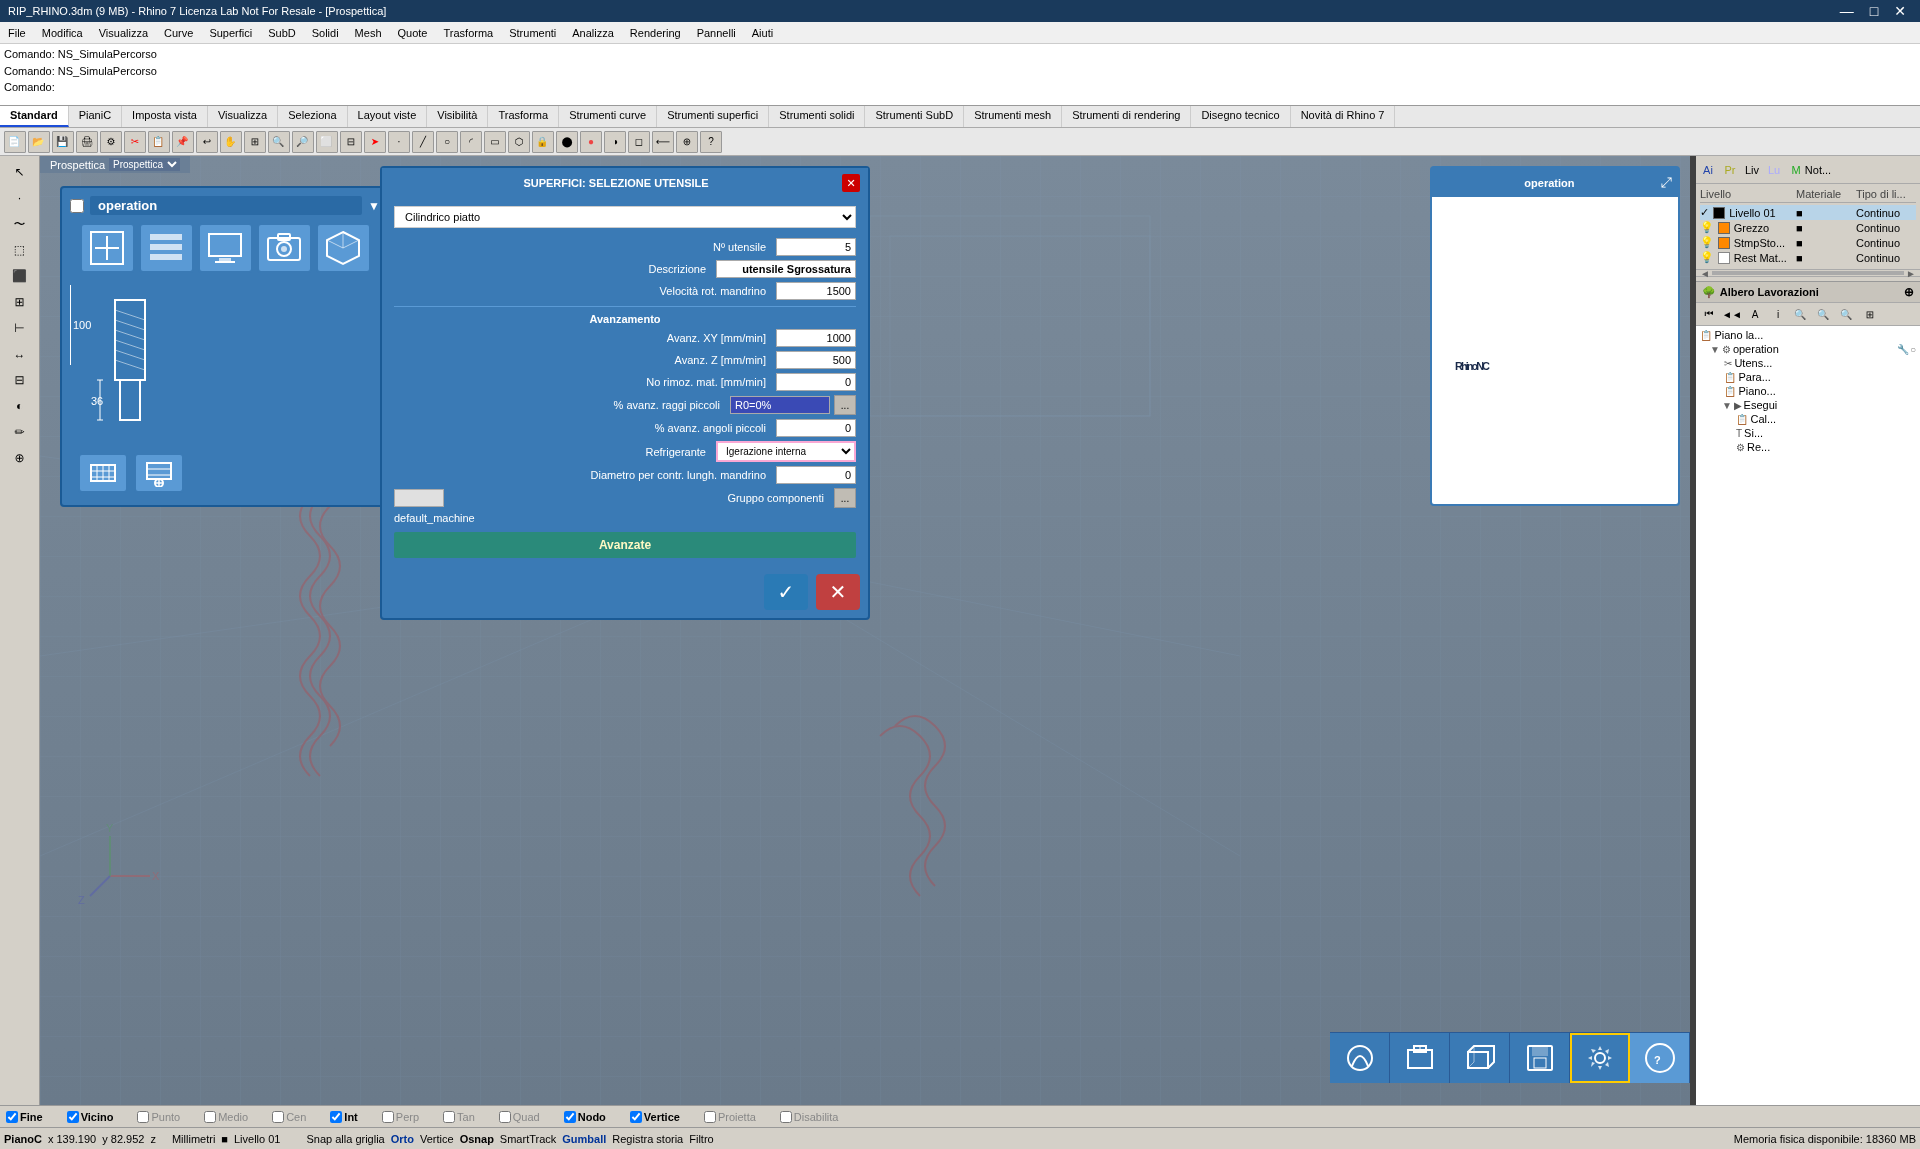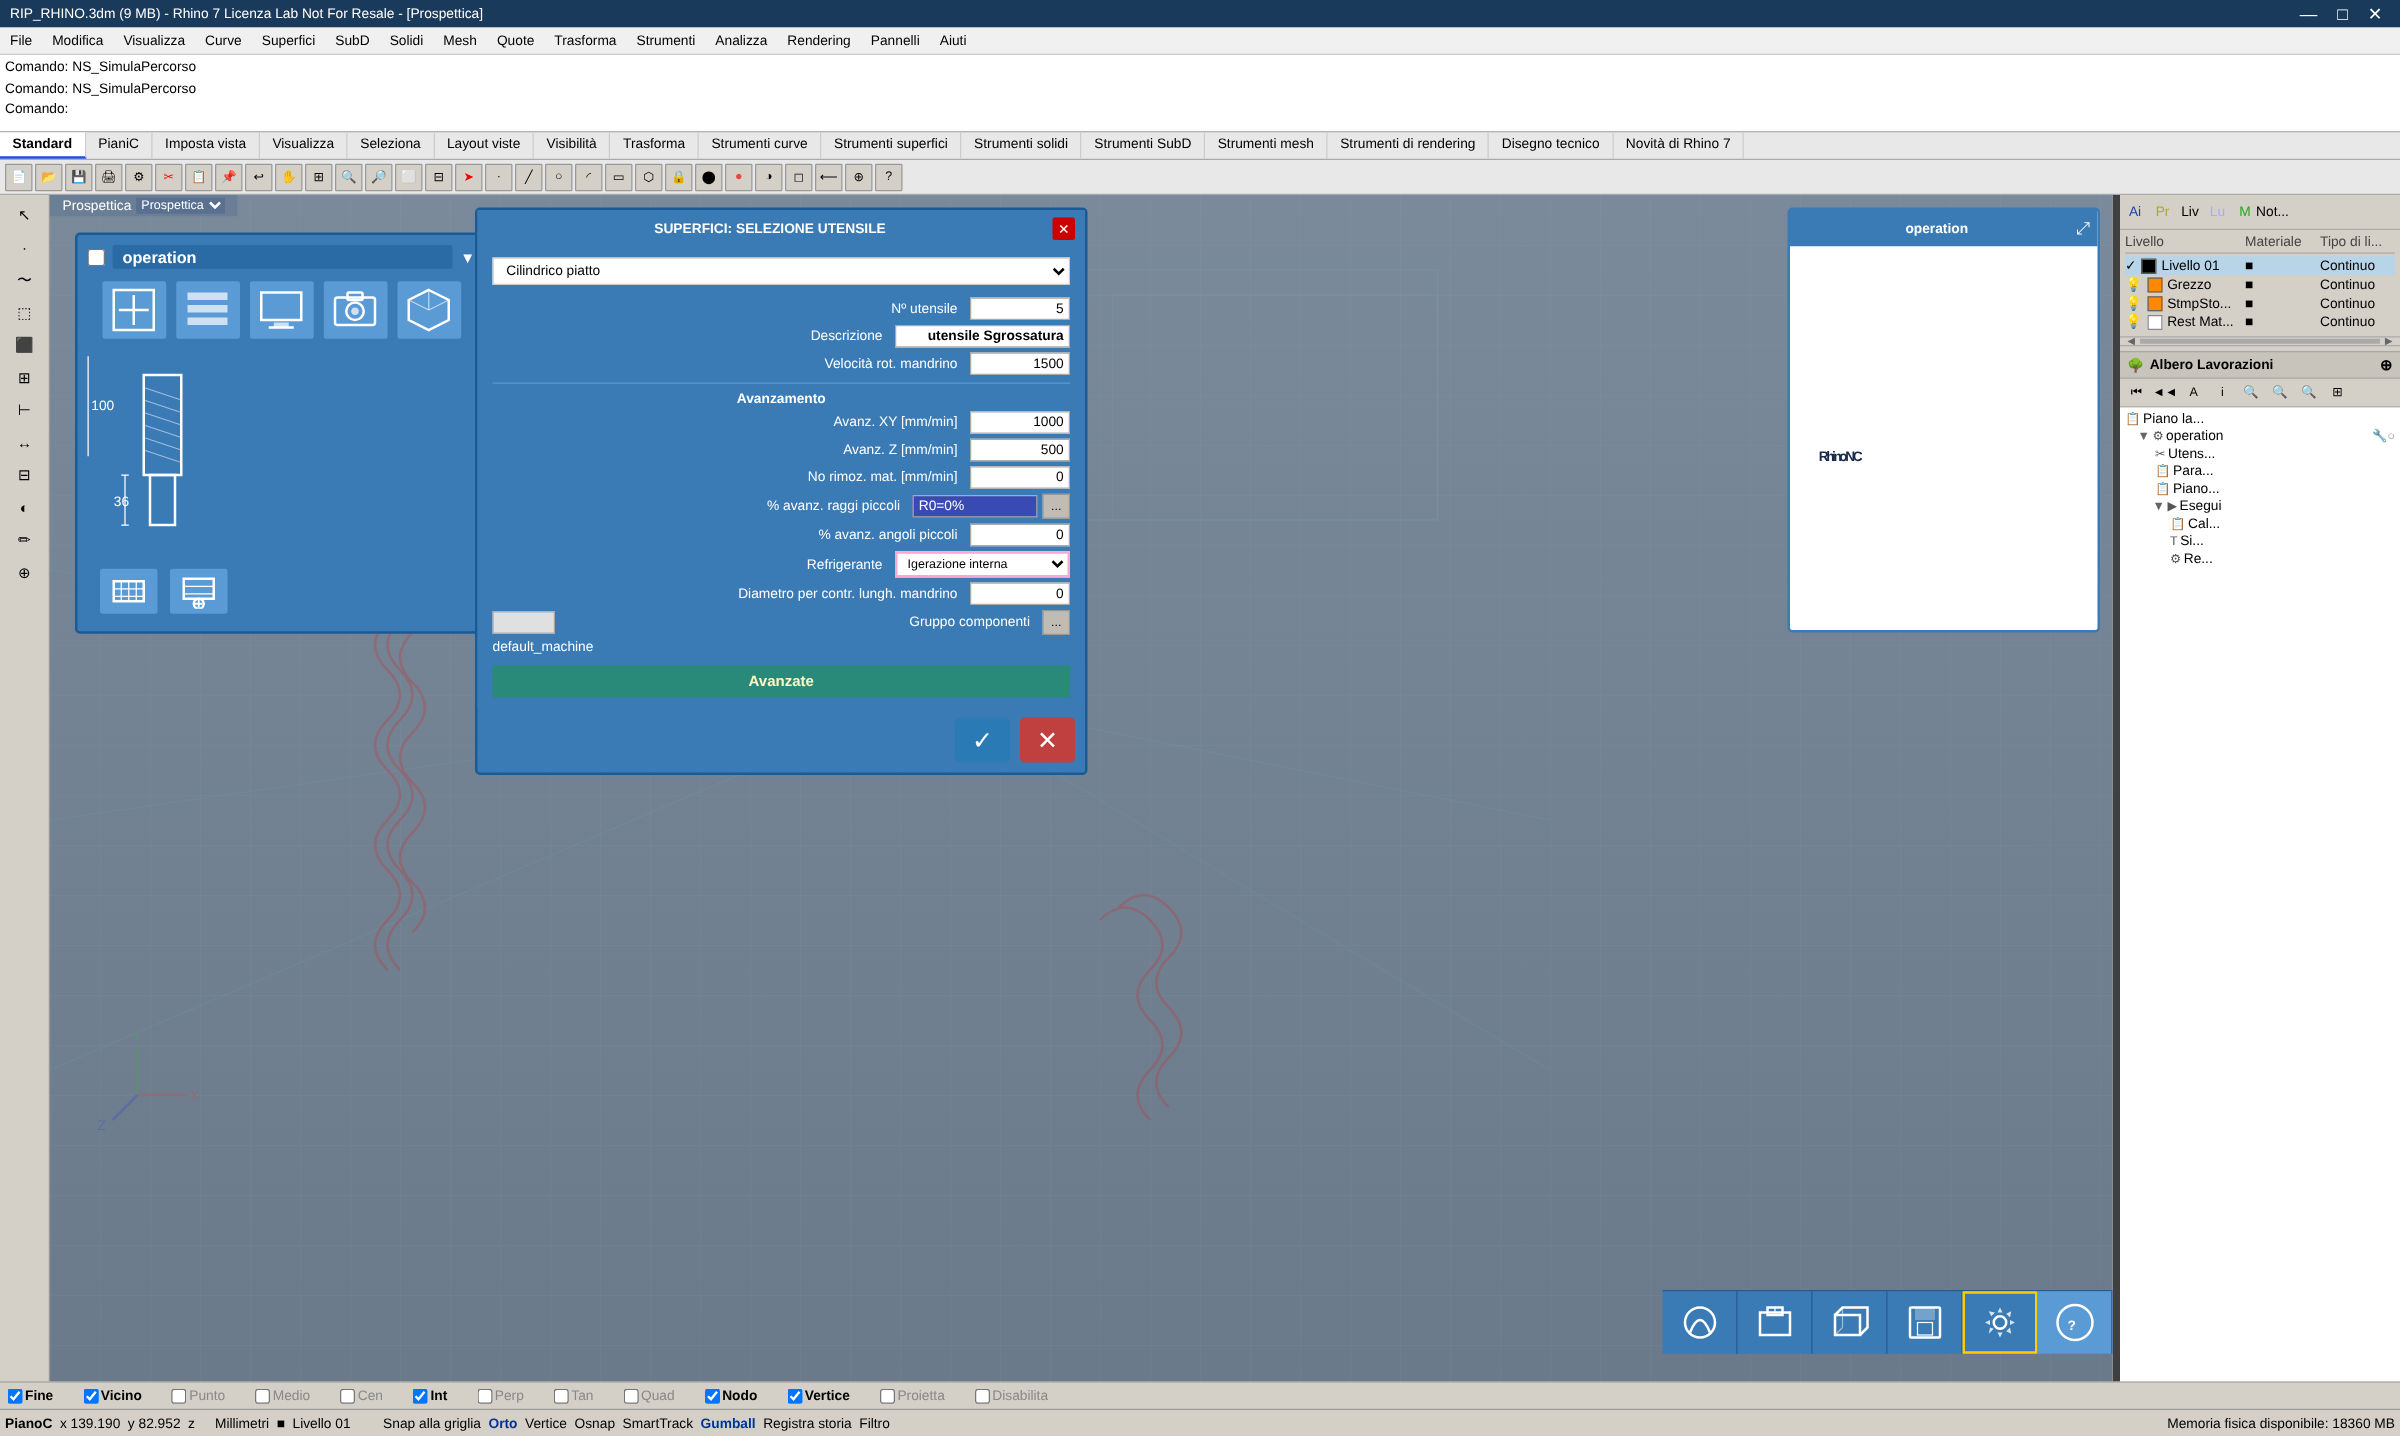--- a/index.html
+++ b/index.html
@@ -1174,19 +1174,19 @@
   <span class="coord-label">PianoC</span>
   <span>x 139.190</span>
   <span>y 82.952</span>
   <span>z</span>
   <span style="margin-left:10px;">Millimetri</span>
   <span>■</span>
   <span>Livello 01</span>
   <span style="margin-left:20px;">Snap alla griglia</span>
   <span style="font-weight:bold; color:#003399;">Orto</span>
   <span>Vertice</span>
-  <span style="font-weight:normal;">Osnap</span>
+  <span style="font-weight:bold;">Osnap</span>
   <span>SmartTrack</span>
   <span style="font-weight:bold; color:#003399;">Gumball</span>
   <span>Registra storia</span>
   <span>Filtro</span>
   <span style="margin-left:auto;">Memoria fisica disponibile: 18360 MB</span>
 </div>
 
 </body></html>

